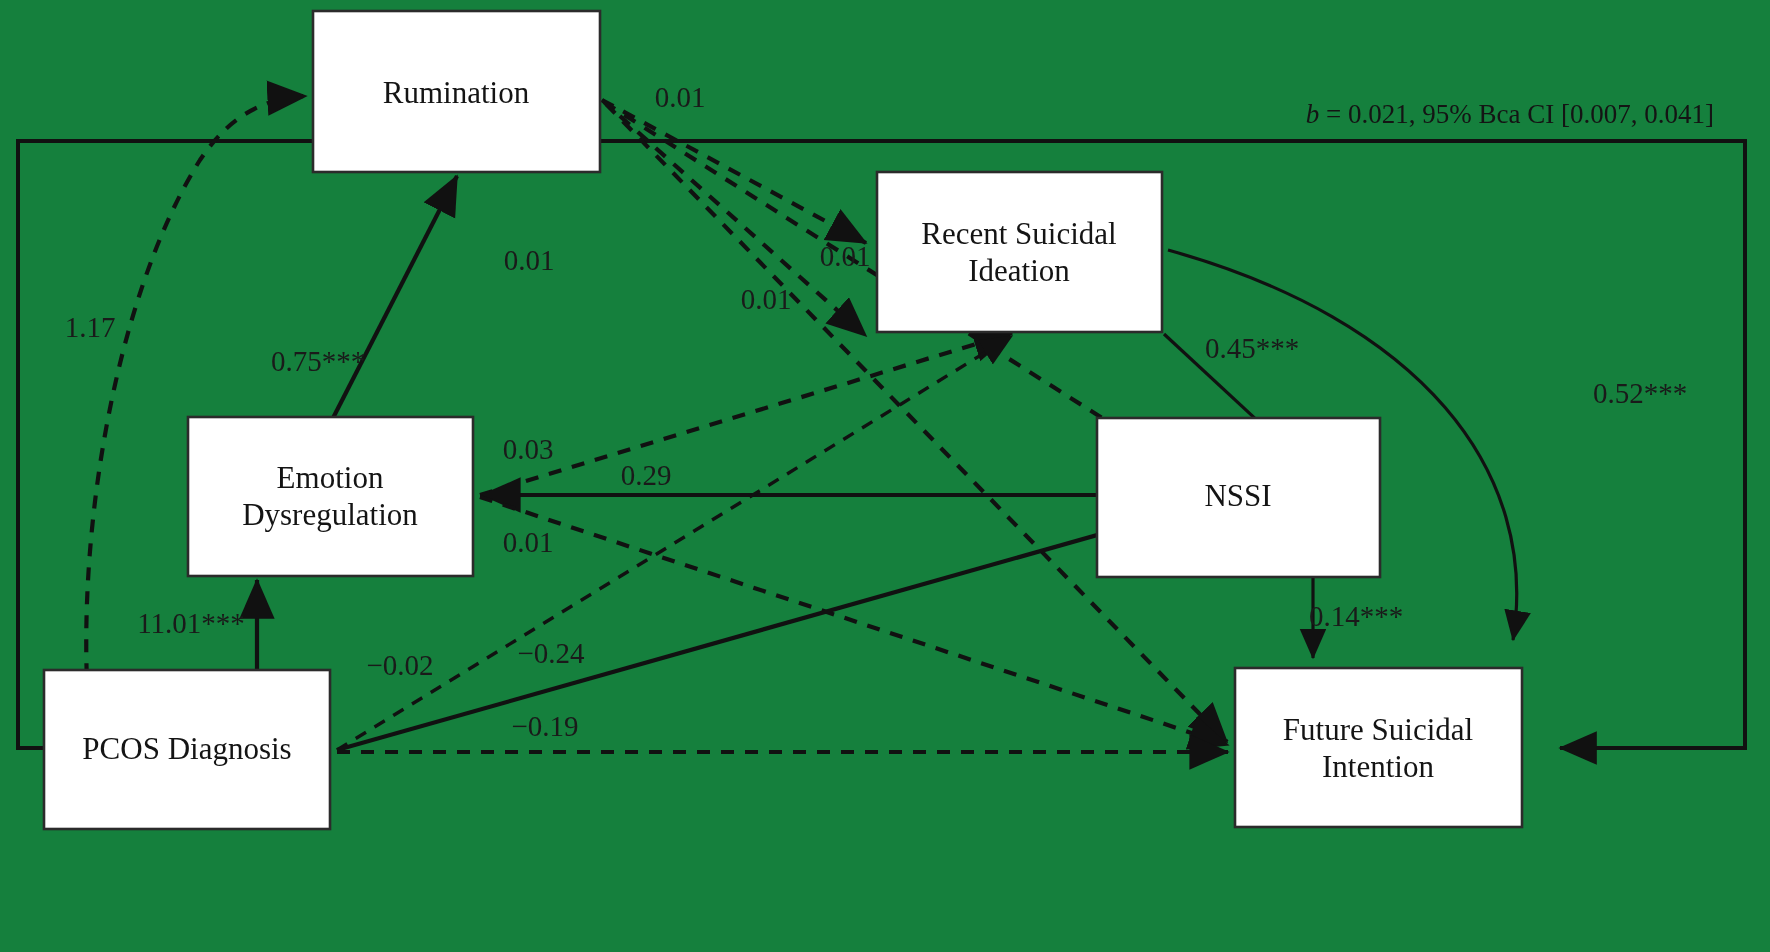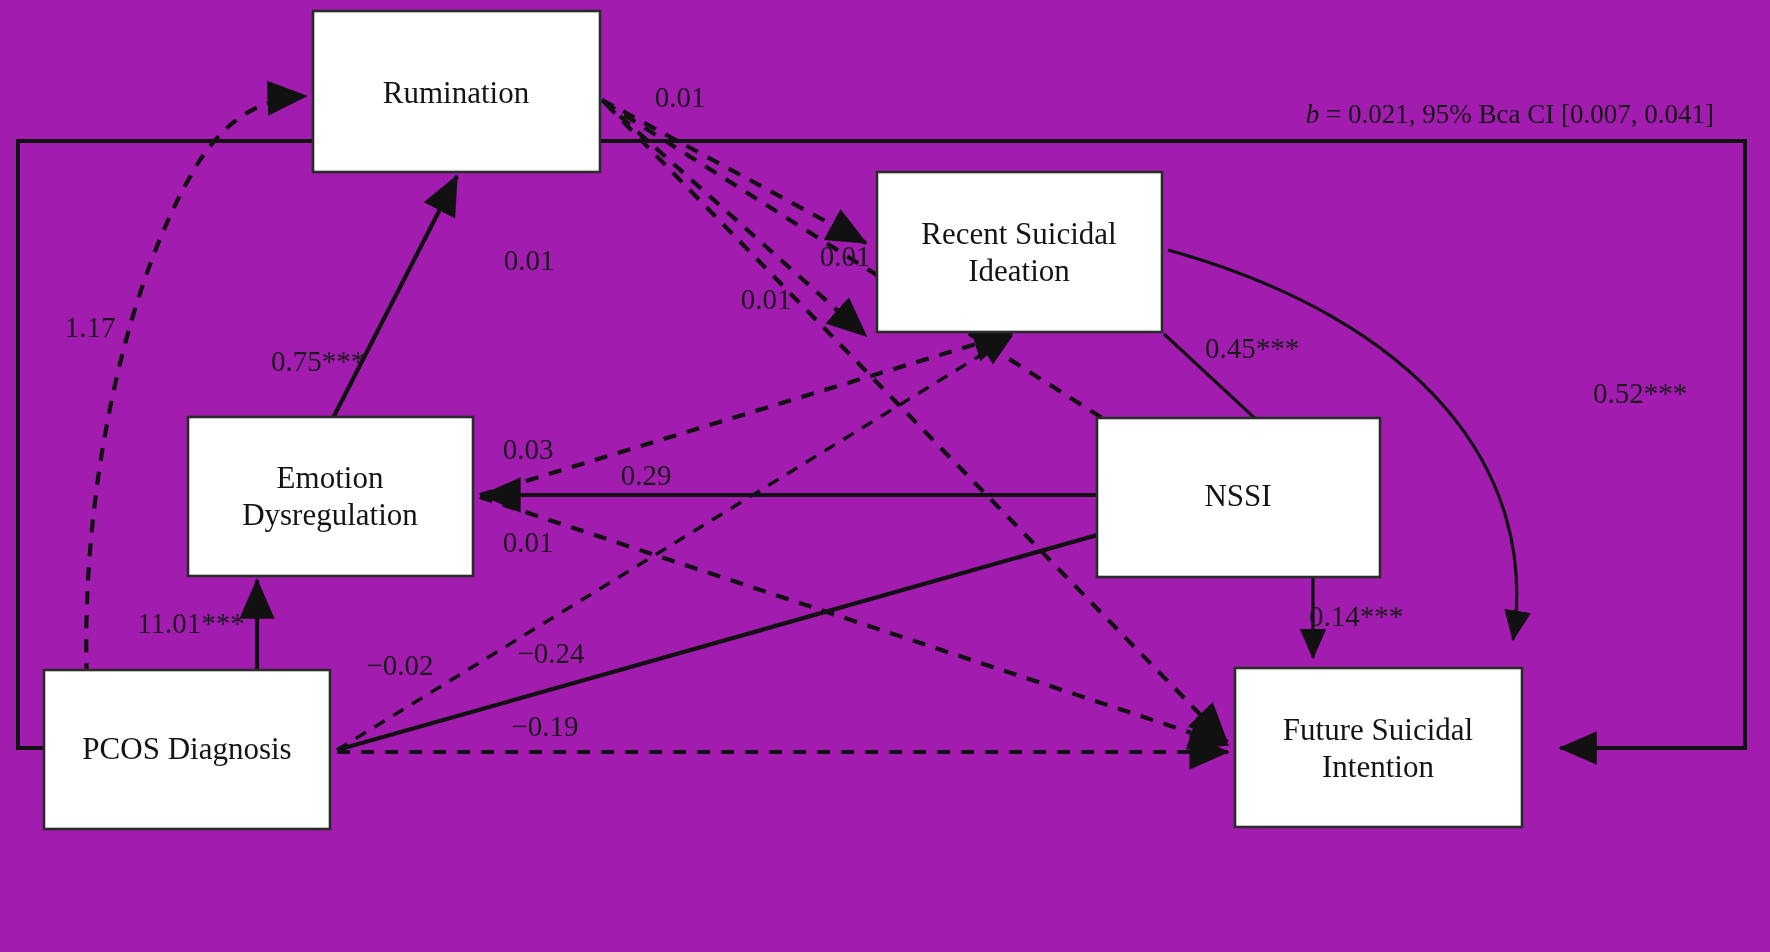--- a/index.html
+++ b/index.html
@@ -1,17 +1,17 @@
 <!DOCTYPE html>
 <html><head>
 <meta charset="utf-8">
 <style>
   html,body{margin:0;padding:0;background:#ffffff;}
   body{font-family:"Liberation Serif","DejaVu Serif",serif;}
-  #stage{position:relative;width:1770px;height:952px;background:#a21caf;overflow:hidden;}
+  #stage{position:relative;width:1770px;height:952px;background:#15803d;overflow:hidden;}
   svg{display:block;width:1770px;height:952px;}
   .nodebox{fill:#ffffff;stroke:#2b2b2b;stroke-width:2.6;}
   .nodelabel{font-family:"Liberation Serif","DejaVu Serif",serif;font-size:31px;fill:#141414;text-anchor:middle;dominant-baseline:middle;}
   .coef{font-family:"Liberation Serif","DejaVu Serif",serif;font-size:29px;fill:#1a1a1a;text-anchor:middle;dominant-baseline:middle;}
   .annot{font-family:"Liberation Serif","DejaVu Serif",serif;font-size:27px;fill:#141414;text-anchor:end;dominant-baseline:middle;}
   .annot .it{font-style:italic;}
   .solidpath{fill:none;stroke:#111111;stroke-width:4.2;}
   .thinsolid{fill:none;stroke:#111111;stroke-width:3.2;}
   .dashpath{fill:none;stroke:#111111;stroke-width:4.2;stroke-dasharray:13 11;}
   .dashthin{fill:none;stroke:#111111;stroke-width:3.4;stroke-dasharray:12 10;}

